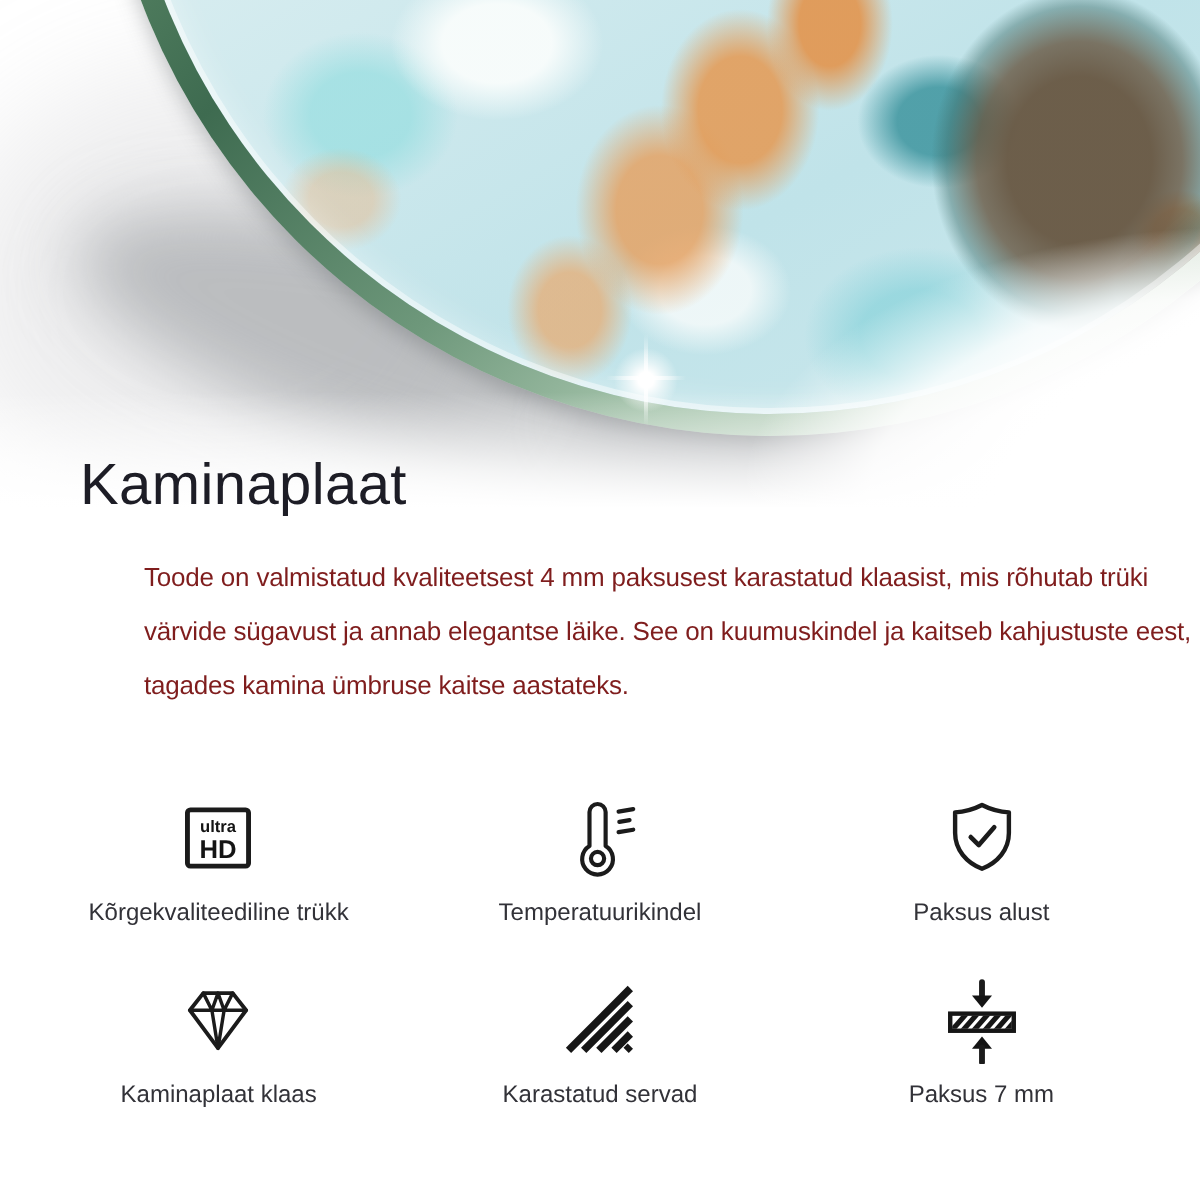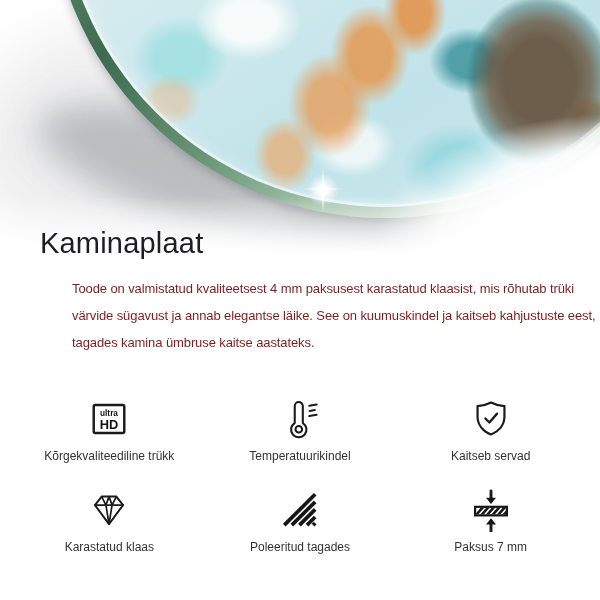--- a/index.html
+++ b/index.html
@@ -109,44 +109,44 @@
     <div class="lbl">Temperatuurikindel</div>
   </div>
 
   <div class="feature">
     <div class="icn">
       <svg width="44" height="44" viewBox="0 0 36 36">
         <path class="st" stroke-width="1.8" d="M18 4.5 C14.5 6.3 10.8 7.3 7 7.5 V16 C7 22.8 11.6 28.1 18 30.6 C24.4 28.1 29 22.8 29 16 V7.5 C25.2 7.3 21.5 6.3 18 4.5 Z"></path>
         <polyline class="st" stroke-width="1.9" points="13.4,17.6 16.7,20.9 23,13.6"></polyline>
       </svg>
     </div>
-    <div class="lbl">Kaitseb servad</div>
+    <div class="lbl">Paksus alust</div>
   </div>
 
   <div class="feature">
     <div class="icn">
       <svg width="44" height="44" viewBox="0 0 36 36">
         <path class="st" stroke-width="1.6" d="M6.5 14 L12 7 H24 L29.5 14 L18 29.5 Z"></path>
         <path class="st" stroke-width="1.4" d="M6.5 14 H29.5 M12 7 L15.5 14 L18 7 L20.5 14 L24 7 M15.5 14 L18 29.5 L20.5 14"></path>
       </svg>
     </div>
-    <div class="lbl">Karastatud klaas</div>
+    <div class="lbl">Kaminaplaat klaas</div>
   </div>
 
   <div class="feature">
     <div class="icn">
       <svg width="42" height="42" viewBox="0 0 36 36">
         <line class="hatch" x1="4.5" y1="31" x2="31" y2="4.5"></line>
         <line class="hatch" x1="11" y1="31" x2="31" y2="11"></line>
         <line class="hatch" x1="17.5" y1="31" x2="31" y2="17.5"></line>
         <line class="hatch" x1="24" y1="31" x2="31" y2="24"></line>
         <line class="hatch" x1="29.2" y1="31" x2="31" y2="29.2"></line>
       </svg>
     </div>
-    <div class="lbl">Poleeritud tagades</div>
+    <div class="lbl">Karastatud servad</div>
   </div>
 
   <div class="feature">
     <div class="icn">
       <svg width="44" height="44" viewBox="0 0 36 36">
         <line class="st" stroke-width="2.4" x1="18" y1="2.5" x2="18" y2="8.6"></line>
         <polygon class="fl" points="13.9,8 22.1,8 18,13"></polygon>
         <defs>
             <clipPath id="barclip">
               <rect x="5.8" y="16.2" width="24.4" height="5.4"></rect>

